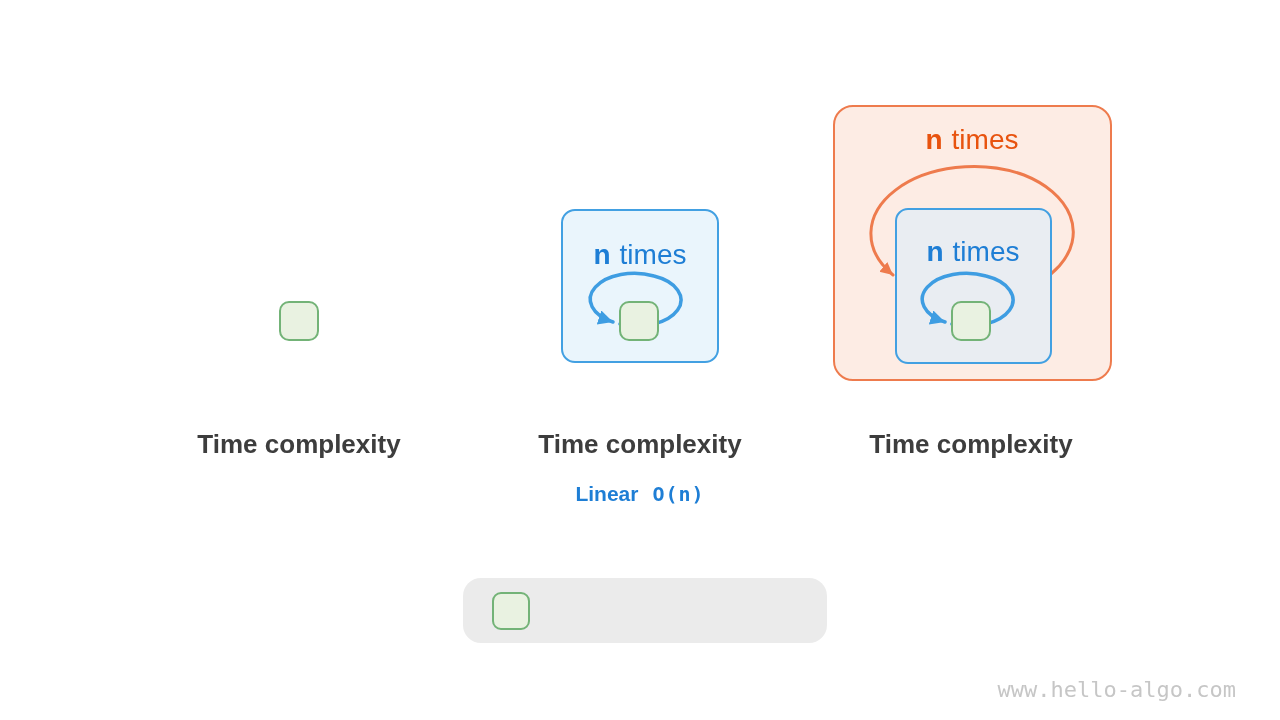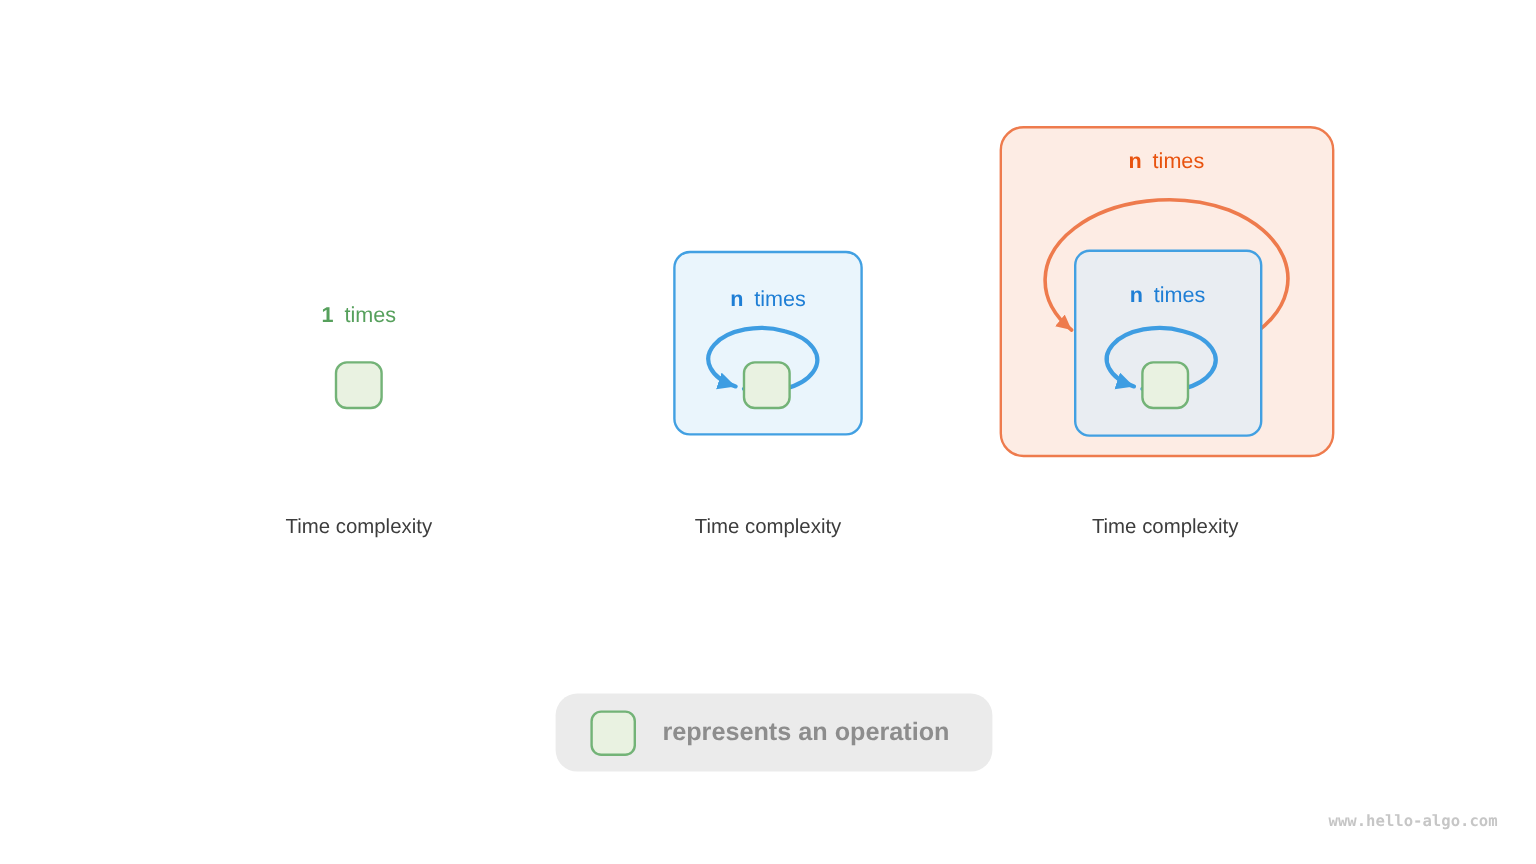--- a/index.html
+++ b/index.html
@@ -30,45 +30,45 @@
 
   .svg-layer{position:absolute;left:0;top:0;width:1280px;height:720px;pointer-events:none;}
   .svg-under{z-index:2;}
   .svg-over{z-index:4;}
 
   .op-box{position:absolute;z-index:5;width:40px;height:40px;border:2px solid var(--green-border);background:var(--green-fill);border-radius:10px;}
   .op-box-const{left:279px;top:301px;}
   .op-box-linear{left:619px;top:301px;}
   .op-box-quad{left:951px;top:301px;}
 
-  .loop-label{position:absolute;z-index:6;width:220px;text-align:center;font-size:18px;white-space:nowrap;}
+  .loop-label{position:absolute;z-index:6;width:220px;text-align:center;font-size:28px;white-space:nowrap;}
   .loop-label .count{font-weight:bold;}
   .loop-label .word{margin-left:9px;}
   .loop-const{left:189px;top:252px;color:var(--green-text);}
   .loop-linear{left:530px;top:239px;color:var(--blue-text);}
   .loop-quad-outer{left:862px;top:124px;color:var(--orange-text);}
   .loop-quad-inner{left:863px;top:236px;color:var(--blue-text);}
 
   .col{position:absolute;z-index:6;top:429px;width:340px;text-align:center;}
   .col-const{left:129px;}
   .col-linear{left:470px;}
   .col-quad{left:801px;}
-  .col .title{font-size:17px;font-weight:normal;color:var(--dark-text);}
+  .col .title{font-size:26px;font-weight:bold;color:var(--dark-text);}
   .col .complexity{margin-top:21px;font-size:21px;font-weight:bold;white-space:nowrap;}
   .col-const .complexity{color:var(--green-text);}
   .col-linear .complexity{color:var(--blue-text);}
   .col-quad .complexity{color:var(--orange-text);}
   .notation{margin-left:14px;font-family:"DejaVu Sans Mono","Liberation Mono",monospace;font-size:20px;font-weight:bold;letter-spacing:1px;}
   .notation sup{font-size:0.62em;vertical-align:super;letter-spacing:0;}
 
   .legend{position:absolute;z-index:6;left:463px;top:578px;width:364px;height:65px;background:var(--legend-bg);border-radius:18px;display:flex;align-items:center;}
   .legend .op-box-legend{width:38px;height:38px;margin-left:29px;border:2px solid var(--green-border);background:var(--green-fill);border-radius:9px;flex:none;}
   .legend .legend-text{margin-left:22px;font-size:21px;font-weight:bold;color:var(--legend-text);white-space:nowrap;}
 
-  .watermark{position:absolute;z-index:6;right:32px;top:677px;font-family:"DejaVu Sans Mono","Liberation Mono",monospace;font-size:13px;color:var(--watermark);font-weight:bold;}
+  .watermark{position:absolute;z-index:6;right:44px;top:677px;font-family:"DejaVu Sans Mono","Liberation Mono",monospace;font-size:22px;color:var(--watermark);}
 </style>
 </head>
 <body>
 
 <div class="canvas">
 
   <div class="panel panel-linear"></div>
   <div class="panel panel-quad"></div>
 
   <svg class="svg-layer svg-under" viewBox="0 0 1280 720">
@@ -89,43 +89,42 @@
       </marker>
     </defs>
     <path d="M 620 324 A 44 26 0 0 0 654 276 A 44 26 0 0 0 613 322" fill="none" stroke-width="3.5" stroke-linecap="round" marker-end="url(#arrowBlue)" stroke="#3e9de2"></path>
     <path d="M 952 324 A 44 26 0 0 0 986 276 A 44 26 0 0 0 945 322" fill="none" stroke-width="3.5" stroke-linecap="round" marker-end="url(#arrowBlue)" stroke="#3e9de2"></path>
   </svg>
 
   <div class="op-box op-box-const"></div>
   <div class="op-box op-box-linear"></div>
   <div class="op-box op-box-quad"></div>
 
-  <div class="loop-label loop-const">
-    <span class="count">1</span><span class="word">times</span>
-  </div>
   <div class="loop-label loop-linear">
     <span class="count">n</span><span class="word">times</span>
   </div>
   <div class="loop-label loop-quad-outer">
     <span class="count">n</span><span class="word">times</span>
   </div>
   <div class="loop-label loop-quad-inner">
     <span class="count">n</span><span class="word">times</span>
   </div>
 
   <div class="col col-const">
     <div class="title">Time complexity</div>
   </div>
   <div class="col col-linear">
     <div class="title">Time complexity</div>
+    <div class="complexity">
+      <span>Linear</span><span class="notation"><span>O(n)</span><sup></sup><span></span></span>
+    </div>
   </div>
   <div class="col col-quad">
     <div class="title">Time complexity</div>
   </div>
 
   <div class="legend">
     <div class="op-box-legend"></div>
-    <div class="legend-text">represents an operation</div>
   </div>
 
   <div class="watermark">www.hello-algo.com</div>
 
 </div>
 
 </body></html>

